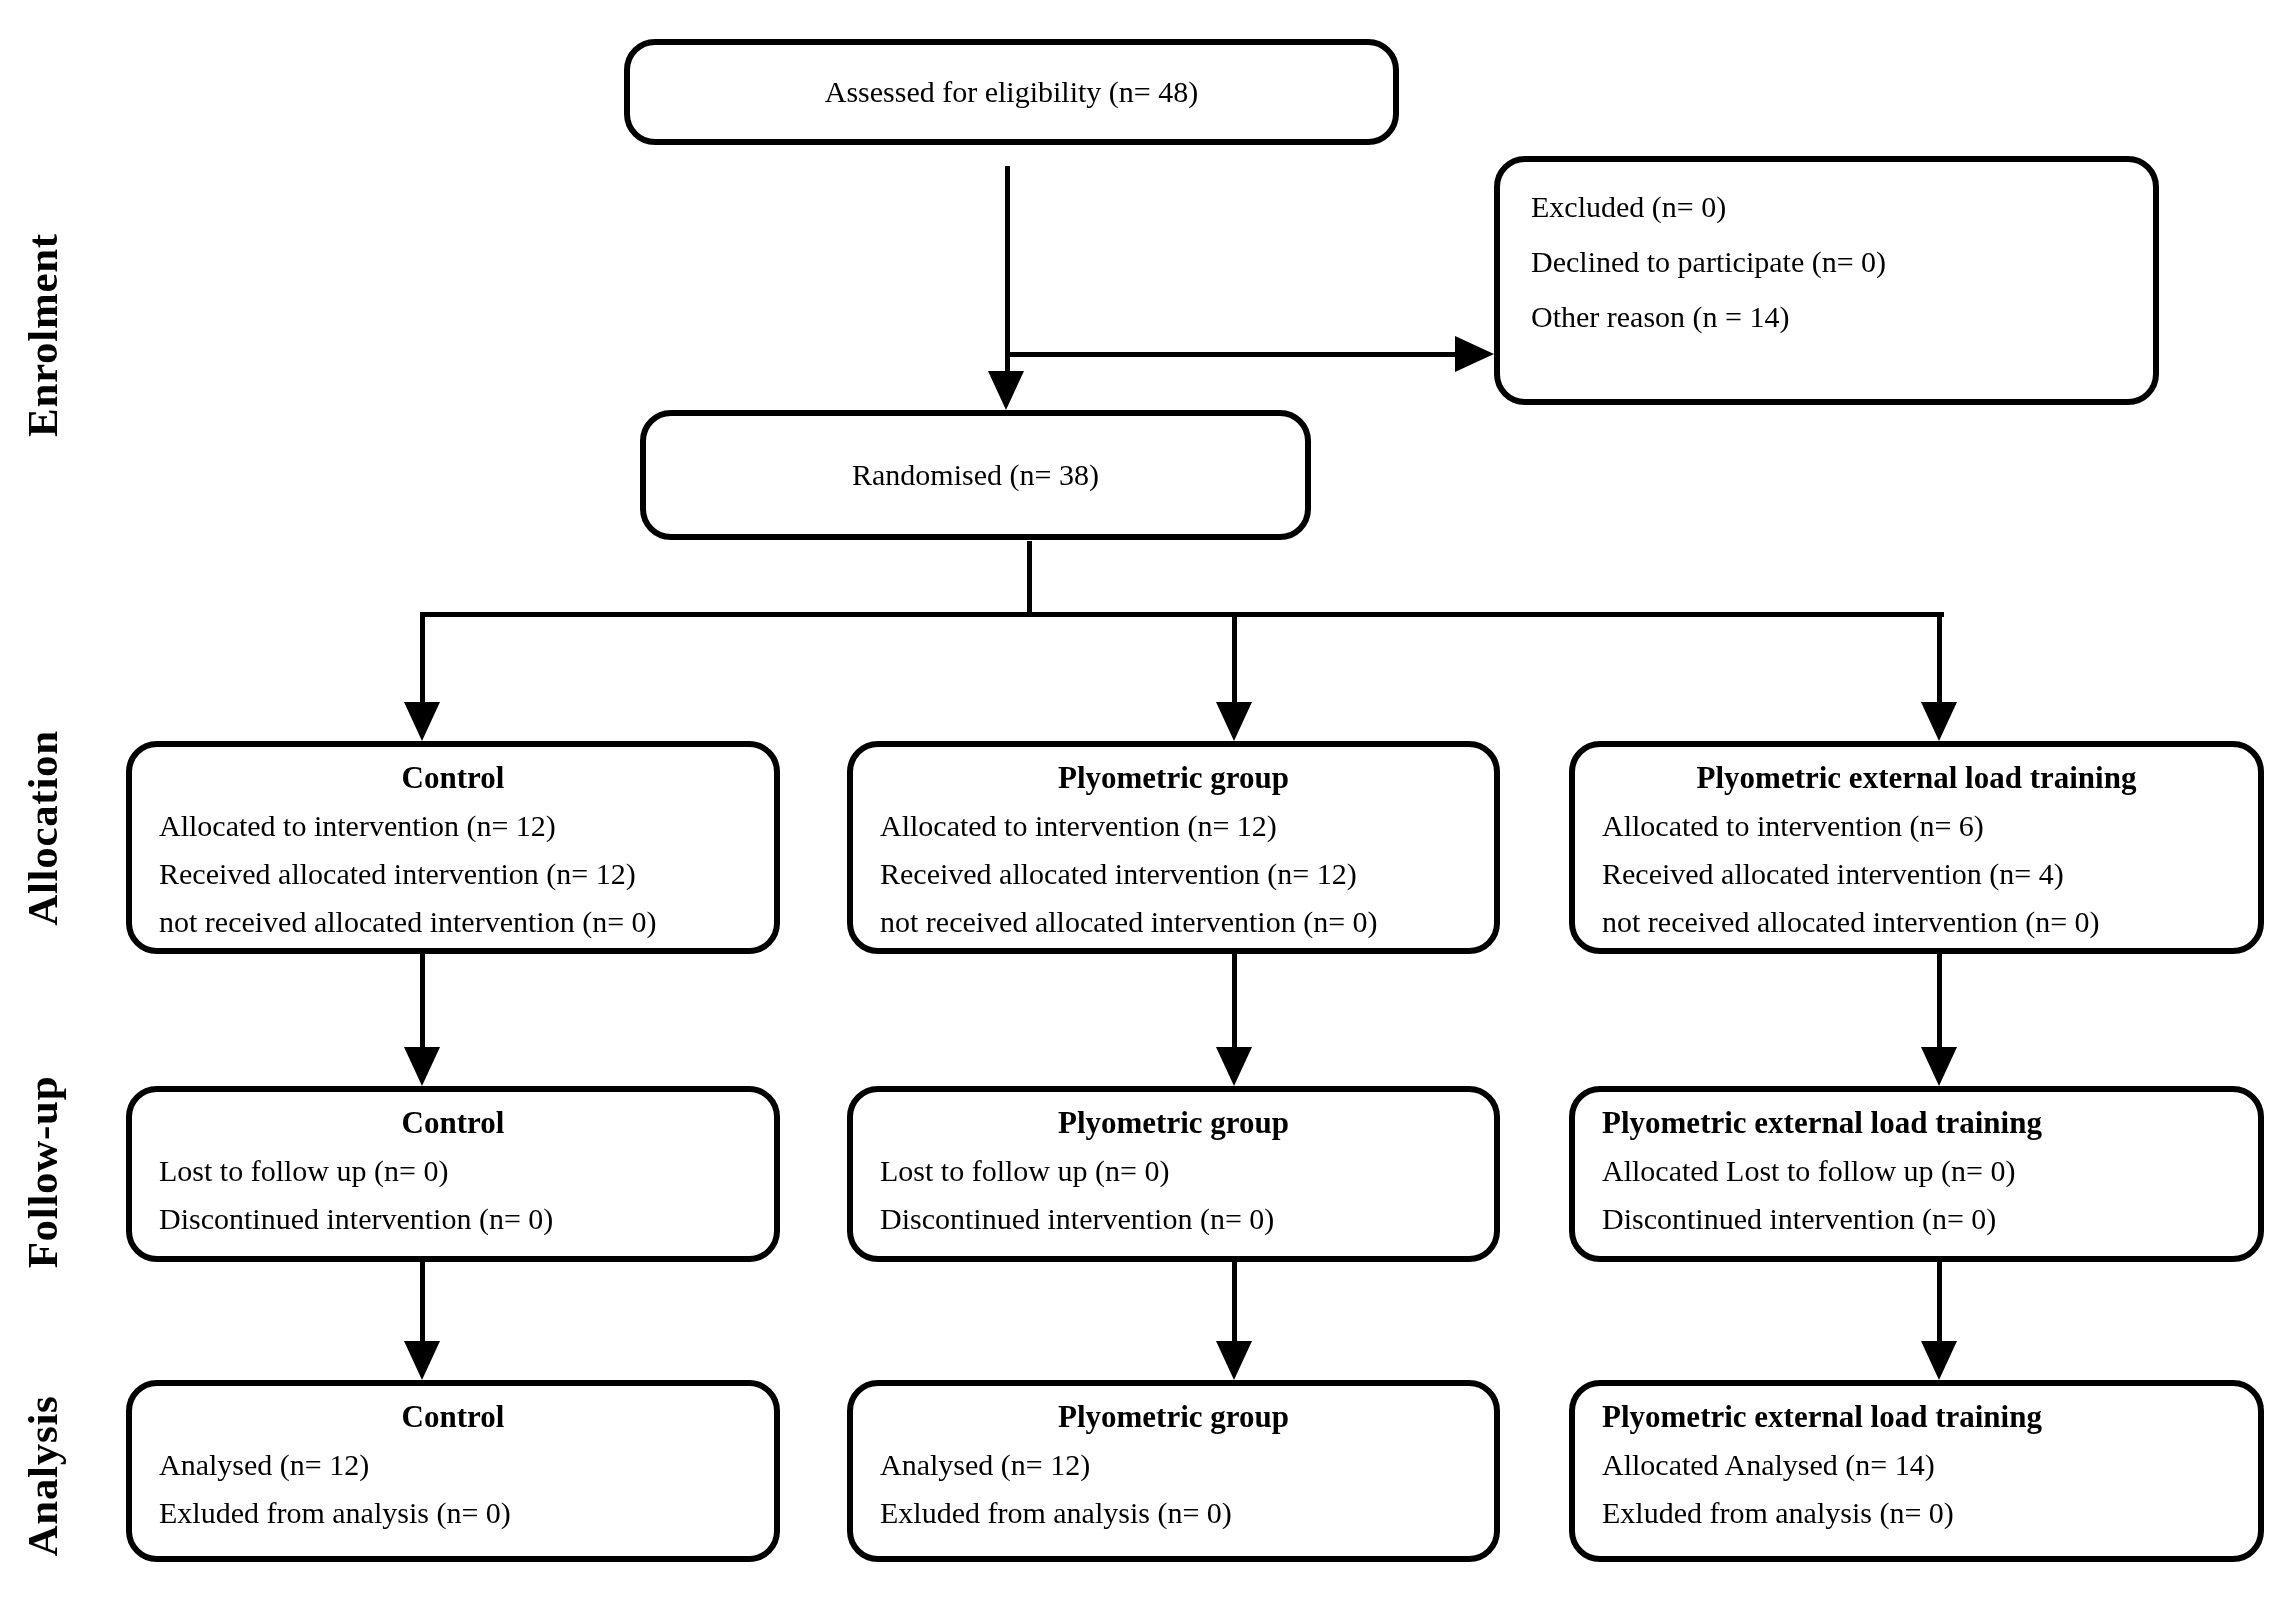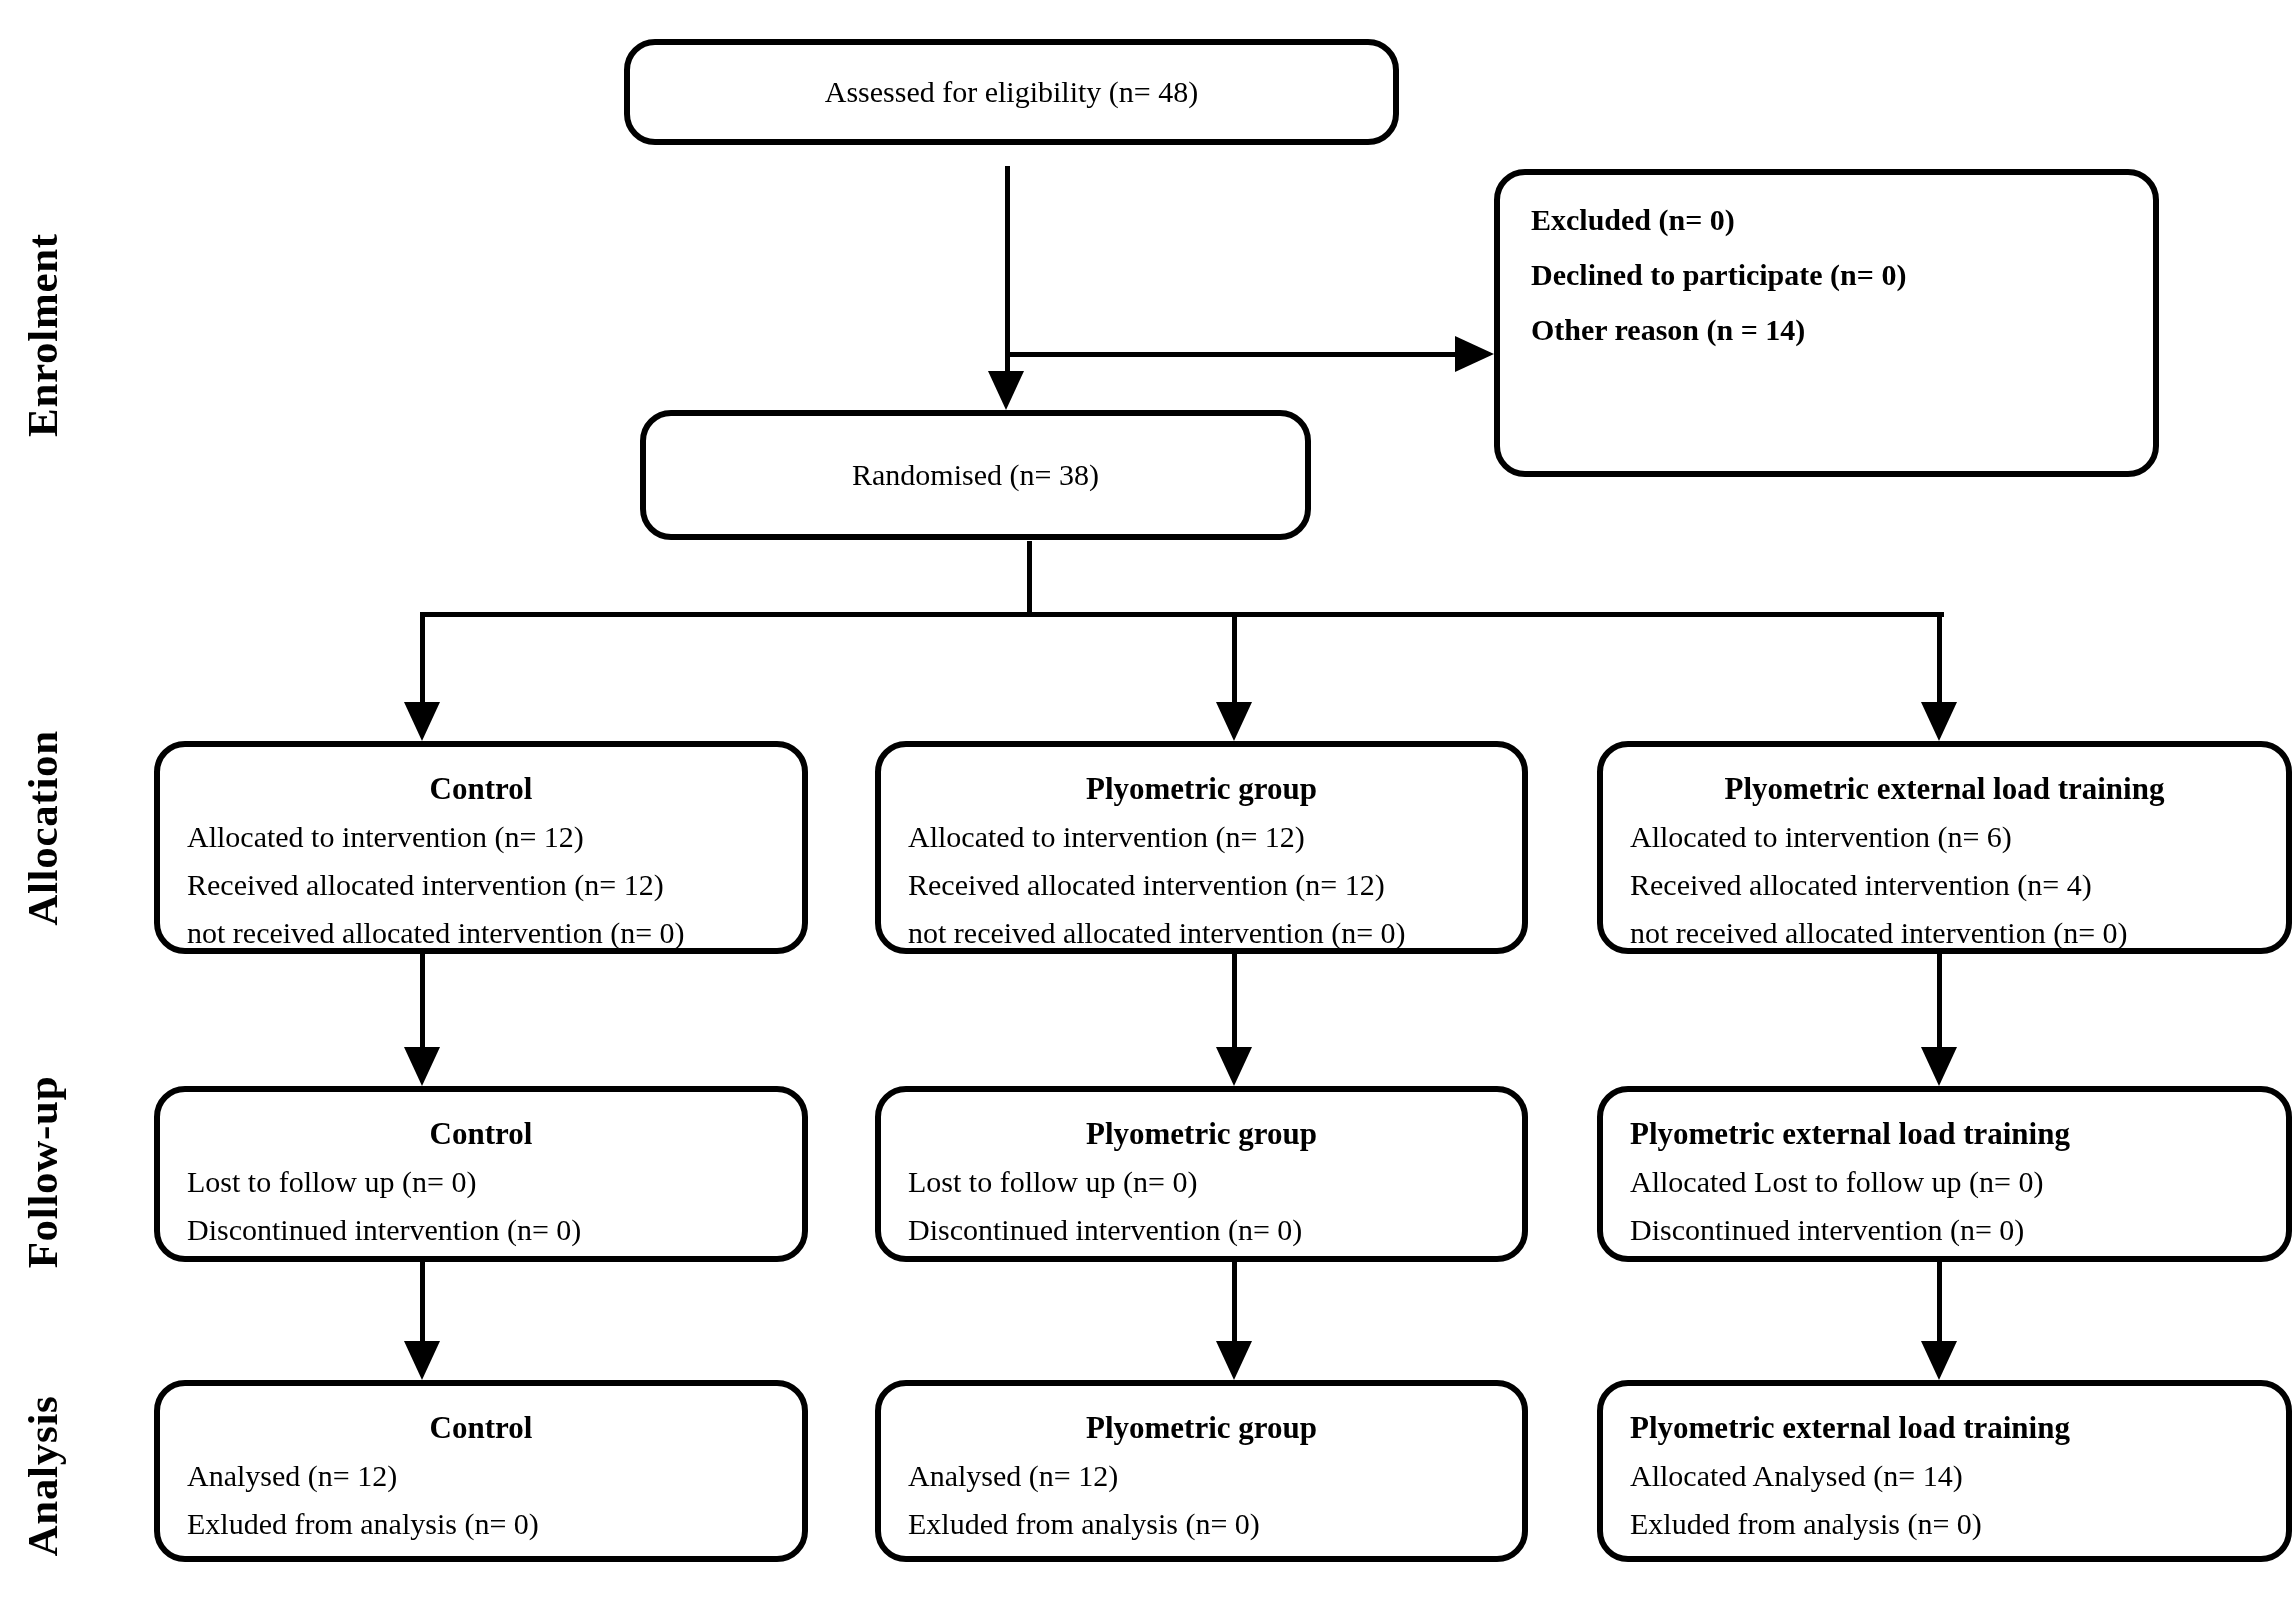--- a/index.html
+++ b/index.html
@@ -27,21 +27,21 @@
     border:6px solid #000000;
     border-radius:31px;
     box-sizing:border-box;
     font-size:30px;
     line-height:48px;
   }
   .box.center-text{
     display:flex;align-items:center;justify-content:center;
     text-align:center;
   }
-  .box.group{padding:18px 27px 0 27px;margin-left:28px;}
+  .box.group{padding:7px 27px 0 27px;}
   .box .title{font-weight:bold;text-align:center;font-size:31px;}
   .box .title.left{text-align:left;}
   .box .line{text-align:left;white-space:nowrap;}
   .box.excluded-box{padding:17.4px 13.4px 0 31px;line-height:55px;}
   .vline{position:absolute;width:4.7px;background:#000000;}
   .hline{position:absolute;height:4.7px;background:#000000;}
   .arrow-down{
     position:absolute;width:0;height:0;
     border-left:18px solid transparent;
     border-right:18px solid transparent;
@@ -61,21 +61,21 @@
 
   <div class="side-label" style="top:308px;">Enrolment</div>
   <div class="side-label" style="top:801px;">Allocation</div>
   <div class="side-label" style="top:1145px;">Follow-up</div>
   <div class="side-label" style="top:1449px;">Analysis</div>
 
   <div class="box center-text" style="left:624px;top:39px;width:775px;height:106px;">
     <span>Assessed for eligibility (n= 48)</span>
   </div>
 
-  <div class="box excluded-box" style="left:1494px;top:169px;width:665px;height:308px;font-weight:bold;">
+  <div class="box excluded-box" style="left:1494px;top:156px;width:665px;height:249px;">
     <div class="line">Excluded (n= 0)</div>
     <div class="line">Declined to participate (n= 0)</div>
     <div class="line">Other reason (n = 14)</div>
   </div>
 
   <div class="box center-text" style="left:640px;top:410px;width:671px;height:130px;">
     <span>Randomised (n= 38)</span>
   </div>
 
   <div class="vline" style="left:1005px;top:166px;height:208px;"></div>

